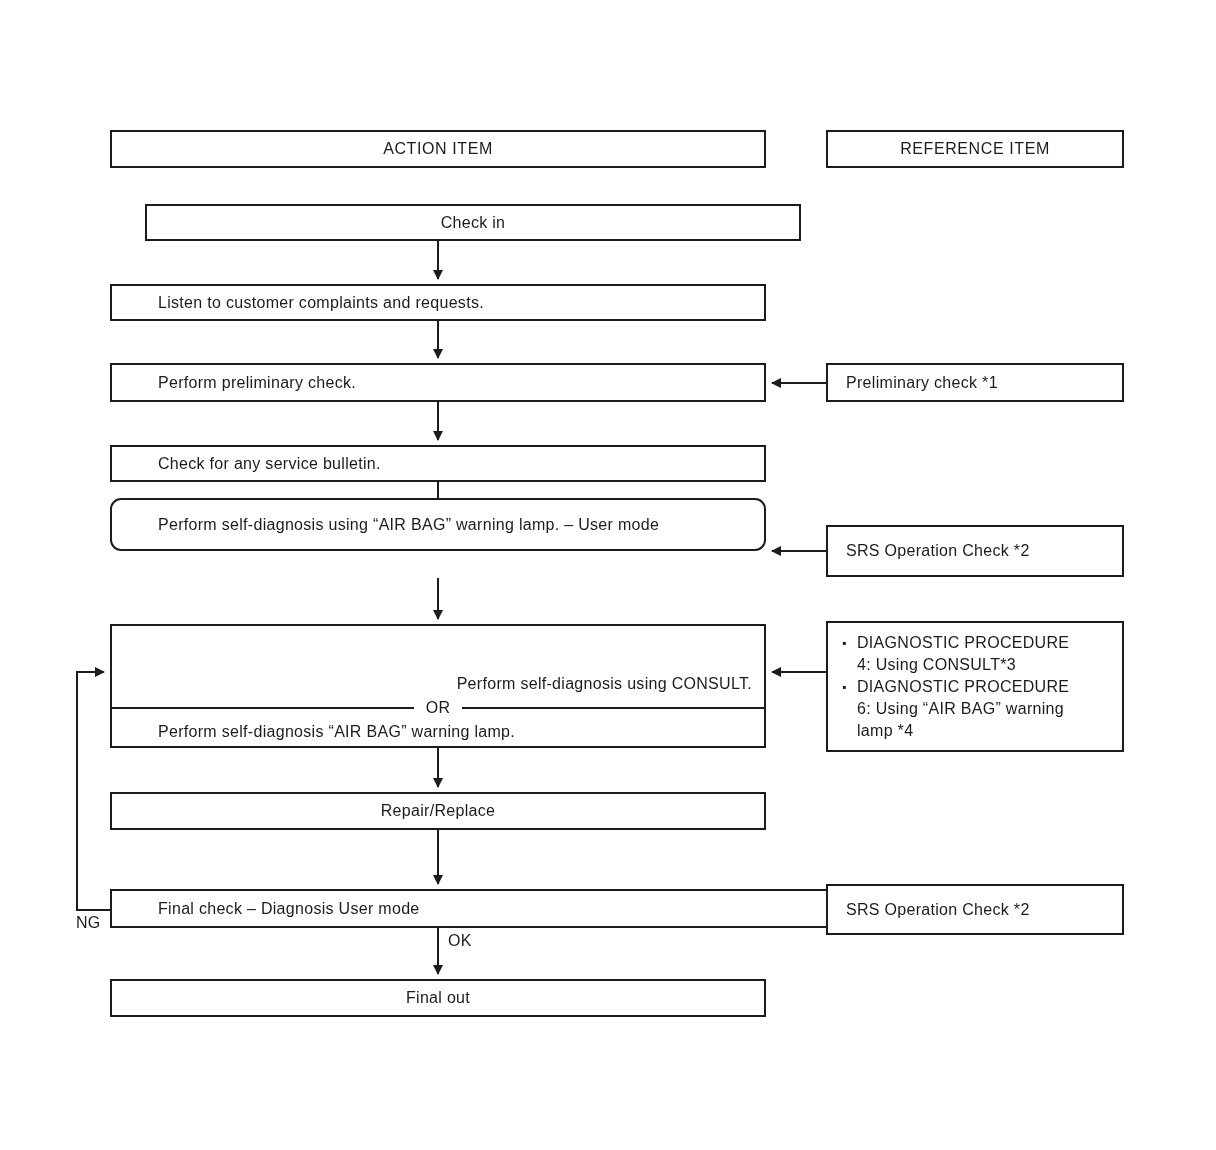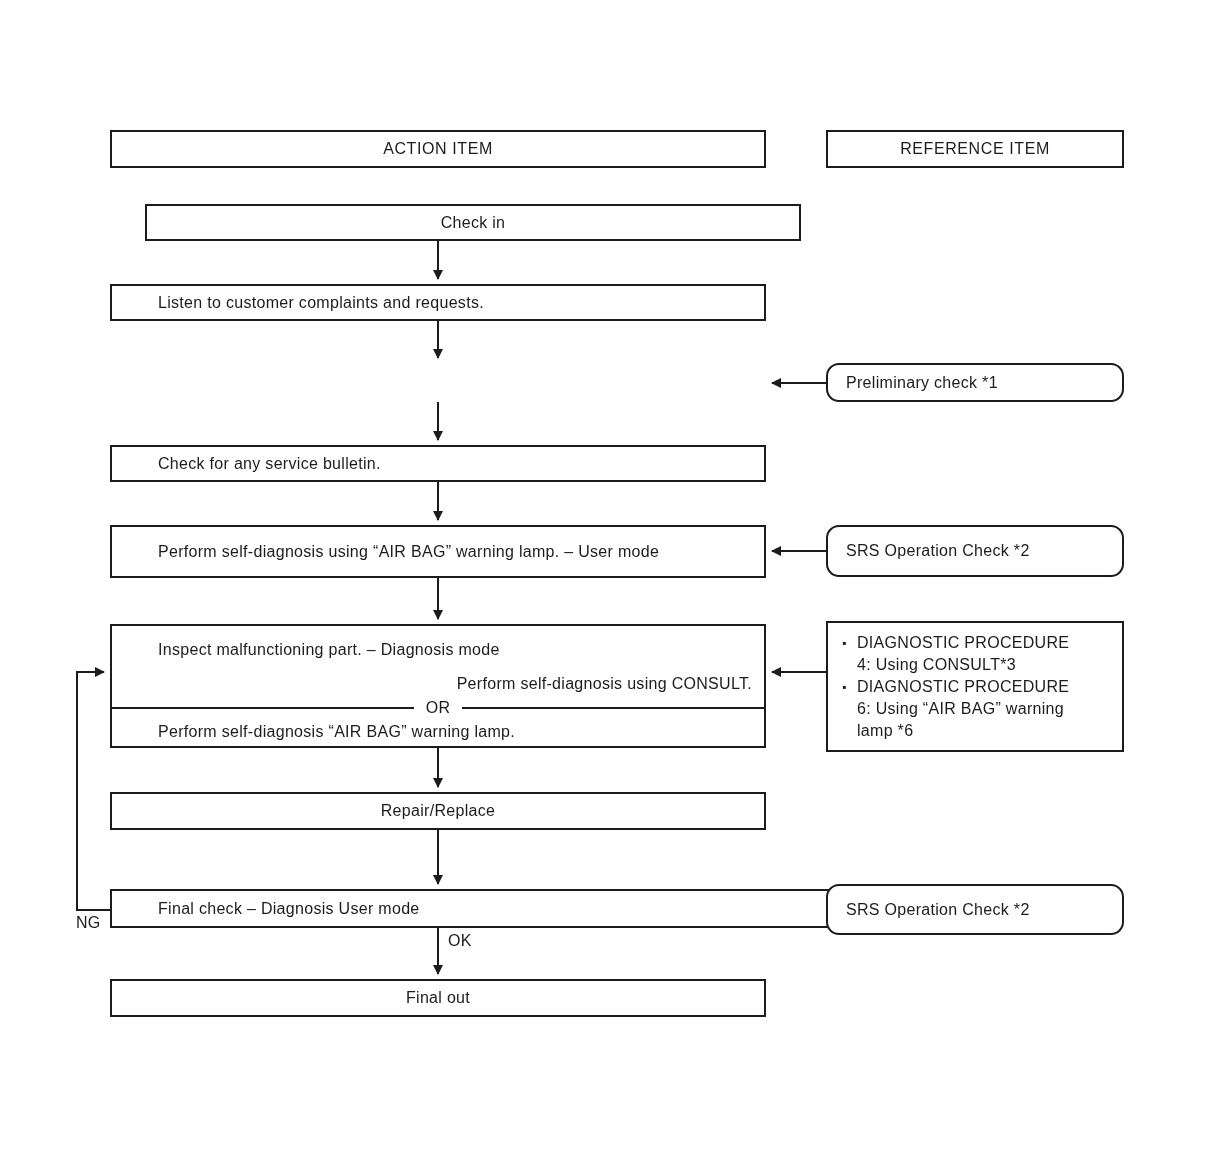--- a/index.html
+++ b/index.html
@@ -36,21 +36,20 @@
   }
   .box.center {
     justify-content: center;
     text-align: center;
   }
   .box.leftpad {
     padding-left: 46px;
   }
   .box.refpad {
     padding-left: 18px;
-    border-radius: 13px;
   }
   .box.header-box {
     border-width: 2px;
     letter-spacing: 0.6px;
   }
   
   .inspect-line {
     position: absolute;
     left: 46px;
     right: 12px;
@@ -128,27 +127,27 @@
     </g>
   </svg>
 
   <div class="box center header-box" style="left:110px; top:130px; width:656px; height:38px;">ACTION ITEM</div>
   <div class="box center header-box" style="left:826px; top:130px; width:298px; height:38px;">REFERENCE ITEM</div>
 
   <div class="box center" style="left:110px; top:204px; width:656px; height:37px;margin-left:35px;">Check in</div>
 
   <div class="box leftpad" style="left:110px; top:284px; width:656px; height:37px;">Listen to customer complaints and requests.</div>
 
+  <div class="box leftpad" style="left:110px; top:363px; width:656px; height:39px;">Perform preliminary check.</div>
 
   <div class="box leftpad" style="left:110px; top:445px; width:656px; height:37px;">Check for any service bulletin.</div>
 
-  <div class="box leftpad" style="left:110px; top:525px; width:656px; height:53px;">Perform self-diagnosis using “AIR BAG” warning lamp. – User mode</div>
+  <div class="box leftpad" style="left:110px; top:498px; width:656px; height:53px;border-radius:11px;">Perform self-diagnosis using “AIR BAG” warning lamp. – User mode</div>
 
   <div class="box" style="left:110px; top:624px; width:656px; height:124px;">
-    <div class="inspect-line" style="top:12px;">Inspect malfunctioning part. – Diagnosis mode</div>
     <div class="inspect-line" style="top:46px;text-align:right;">Perform self-diagnosis using CONSULT.</div>
     <div class="or-divider" style="top:81px;">
       <span class="or-label">OR</span>
     </div>
     <div class="inspect-line" style="top:94px;">Perform self-diagnosis “AIR BAG” warning lamp.</div>
   </div>
 
   <div class="box center" style="left:110px; top:792px; width:656px; height:38px;">Repair/Replace</div>
 
   <div class="box leftpad" style="left:110px; top:889px; width:785px; height:39px;">Final check – Diagnosis User mode</div>
@@ -166,21 +165,21 @@
         <div class="diag-text">
           <div>DIAGNOSTIC PROCEDURE</div>
           <div>4: Using CONSULT*3</div>
         </div>
       </div>
       <div class="diag-item">
         <span class="bullet">▪</span>
         <div class="diag-text">
           <div>DIAGNOSTIC PROCEDURE</div>
           <div>6: Using “AIR BAG” warning</div>
-          <div>lamp *6</div>
+          <div>lamp *4</div>
         </div>
       </div>
     </div>
   </div>
 
   <div class="box refpad" style="left:826px; top:884px; width:298px; height:51px;">SRS Operation Check *2</div>
 
   <div class="edge-label" style="left:76px; top:913px;">NG</div>
   <div class="edge-label" style="left:448px; top:931px;">OK</div>
 

